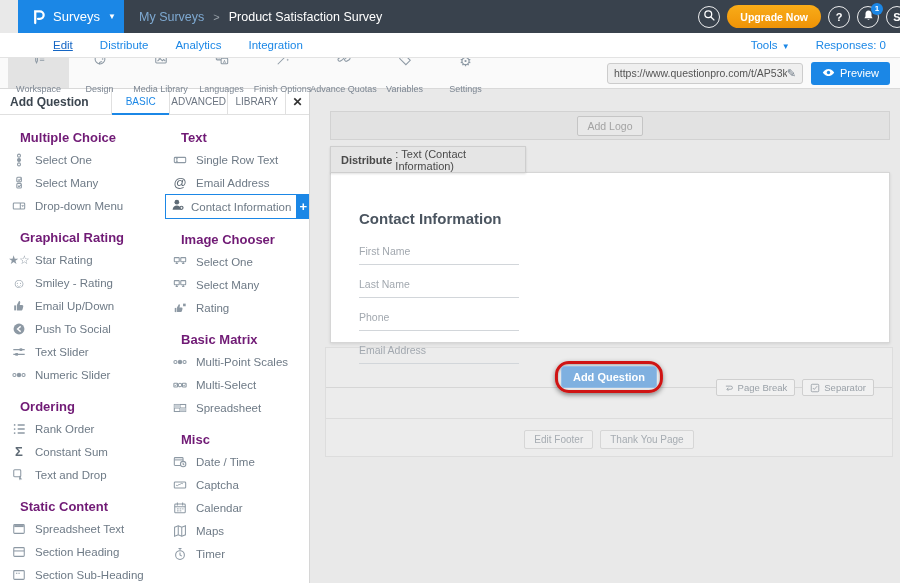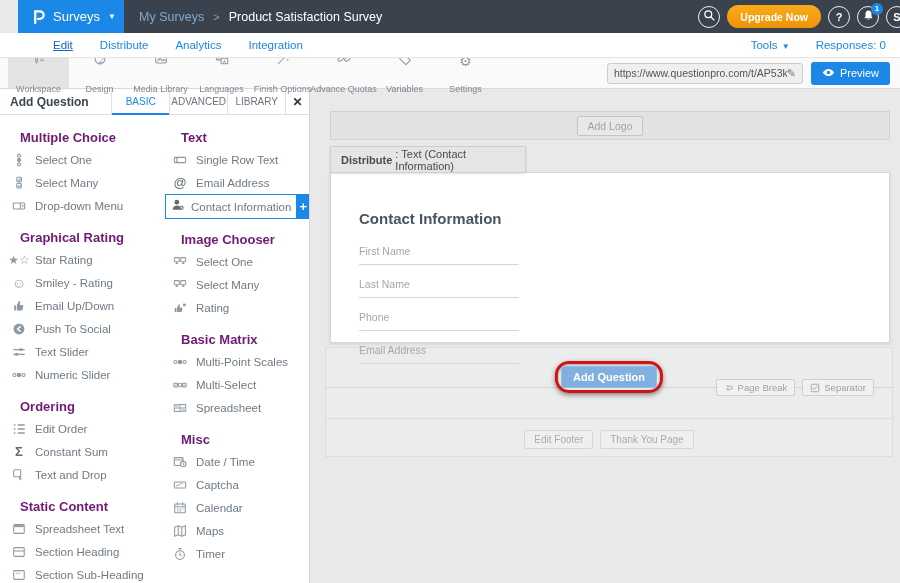--- a/index.html
+++ b/index.html
@@ -319,21 +319,21 @@
           <div class="cat-header">Ordering</div>
           <div class="qt-item">
             <span class="ic">
               <svg width="14" height="14" viewBox="0 0 16 16" fill="none" stroke="#8d99a4" stroke-width="1.2">
                 <path d="M6.5 3.3h8M6.5 8h8M6.5 12.7h8" stroke-width="1.7"></path>
                 <circle cx="3" cy="3.3" r="1" fill="#8d99a4" stroke="none"></circle>
                 <circle cx="3" cy="8" r="1" fill="#8d99a4" stroke="none"></circle>
                 <circle cx="3" cy="12.7" r="1" fill="#8d99a4" stroke="none"></circle>
               </svg>
             </span>
-            <span class="qt-label">Edit Order</span>
+            <span class="qt-label">Rank Order</span>
           </div>
           <div class="qt-item">
             <span class="ic">
               <span class="glyph" style="font-size:13px;font-weight:bold;color:#5f6b76">Σ</span>
             </span>
             <span class="qt-label">Constant Sum</span>
           </div>
           <div class="qt-item">
             <span class="ic">
               <svg width="14" height="14" viewBox="0 0 16 16" fill="none" stroke="#8d99a4" stroke-width="1.2">

